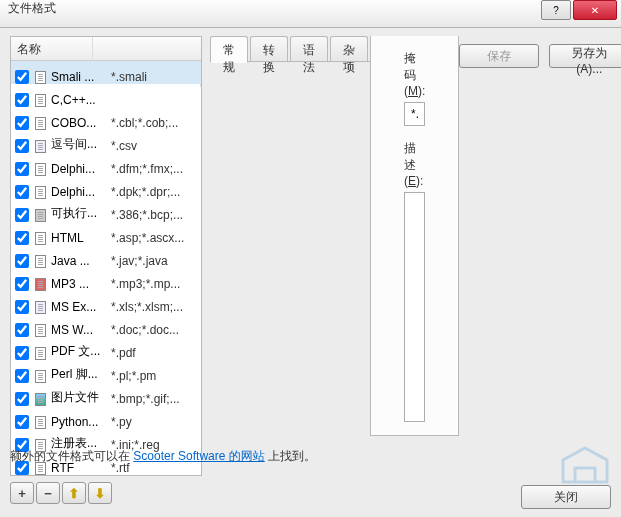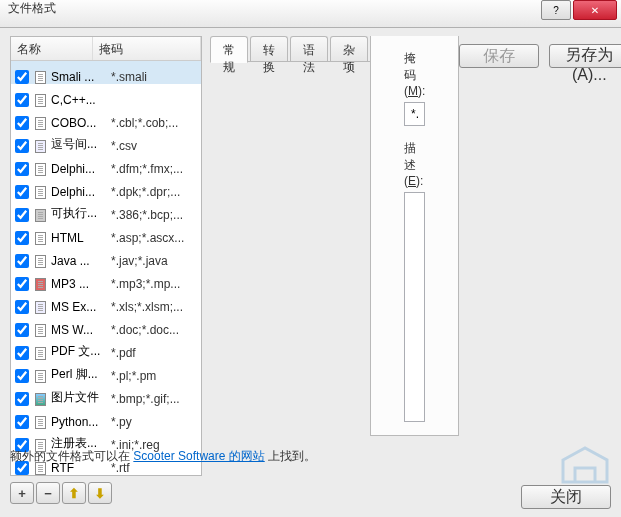--- a/index.html
+++ b/index.html
@@ -10,21 +10,21 @@
 .titlebar .winbtns { display: flex; gap: 0; }
 .winbtn { width: 30px; height: 20px; display: flex; align-items: center; justify-content: center; border: 1px solid #888; background: linear-gradient(#f5f5f5,#ddd); border-radius: 2px; margin-left: 2px; font-size: 10px; }
 .winbtn.close { background: linear-gradient(#e67,#c23); color: #fff; border-color: #a12; width: 44px; }
 .winbtn.help { }
 
 .content { position: absolute; top: 28px; left: 0; right: 0; bottom: 0; padding: 8px 10px 10px 10px; }
 
 .mainrow { display: flex; gap: 8px; height: 400px; }
 
 .leftpanel { width: 192px; display: flex; flex-direction: column; border: 1px solid #b9b9b9; background: #fff; }
-.listhead { display: flex; height: 24px; background: linear-gradient(#fcfcfc,#ececec); border-bottom: 1px solid #ccc; }
+.listhead { display: flex; height: 24px; background: linear-gradient(#fcfcfc,#ececec); border-bottom: 1px solid #ccc; flex-direction: column; }
 .listhead .col { padding: 4px 6px; border-right: 1px solid #ddd; color: #333; }
 .listhead .col.name { width: 82px; }
 .listhead .col.mask { flex: 1; }
 
 .listbody { flex: 1; overflow-y: scroll; }
 .row { display: flex; align-items: flex-end; height: 23px; padding: 0 2px; }
 .row.selected { background: #d6e8f6; }
 .row .chk { width: 14px; height: 14px; margin: 0 4px 0 2px; flex-shrink: 0; }
 .row .ficon { width: 14px; height: 14px; margin-right: 4px; flex-shrink: 0; display: flex; align-items: center; justify-content: center; }
 .row .fname { width: 56px; white-space: nowrap; overflow: hidden; text-overflow: ellipsis; }
@@ -43,21 +43,21 @@
 .tab { padding: 5px 12px 4px; border: 1px solid #b9b9b9; border-bottom: none; background: linear-gradient(#f8f8f8,#e6e6e6); margin-right: 2px; border-radius: 3px 3px 0 0; color: #333; position: relative; }
 .tab.active { background: #fcfcfc; z-index: 2; border-bottom: 1px solid #fcfcfc; margin-bottom: -1px; }
 .tabbody { flex: 1; border: 1px solid #b9b9b9; border-top: none; background: #fcfcfc; padding: 14px 33px; }
 .fieldlbl { display: block; margin-bottom: 4px; color: #333; }
 .fieldlbl u { text-decoration: underline; }
 .txt { width: 100%; height: 24px; border: 1px solid #abadb3; padding: 2px 6px; font-family: inherit; font-size: 12px; background: #fff; }
 .txtarea { width: 100%; height: 230px; border: 1px solid #abadb3; padding: 4px 6px; font-family: inherit; font-size: 12px; background: #fff; resize: none; }
 .gap { height: 14px; }
 
 .btnrow { display: flex; justify-content: flex-end; gap: 10px; margin-top: 8px; padding-right: 2px; }
-.btn { min-width: 80px; height: 24px; border: 1px solid #8a8a8a; background: linear-gradient(#fafafa,#e2e2e2); border-radius: 3px; padding: 0 12px; font-family: inherit; font-size: 16px; color: #333; }
+.btn { min-width: 80px; height: 24px; border: 1px solid #8a8a8a; background: linear-gradient(#fafafa,#e2e2e2); border-radius: 3px; padding: 0 12px; font-family: inherit; font-size: 12px; color: #333; }
 .btn:disabled { color: #999; }
 
 .footerinfo { margin-top: 12px; color: #333; }
 .footerinfo a { color: #0066cc; text-decoration: underline; }
 
 .closebar { position: absolute; right: 10px; bottom: 8px; }
 .closebar .btn { min-width: 90px; text-align: center; }
 
 .watermark { position: absolute; right: 6px; bottom: 28px; opacity: 0.35; pointer-events: none; }
 .watermark svg { width: 60px; height: 44px; }

